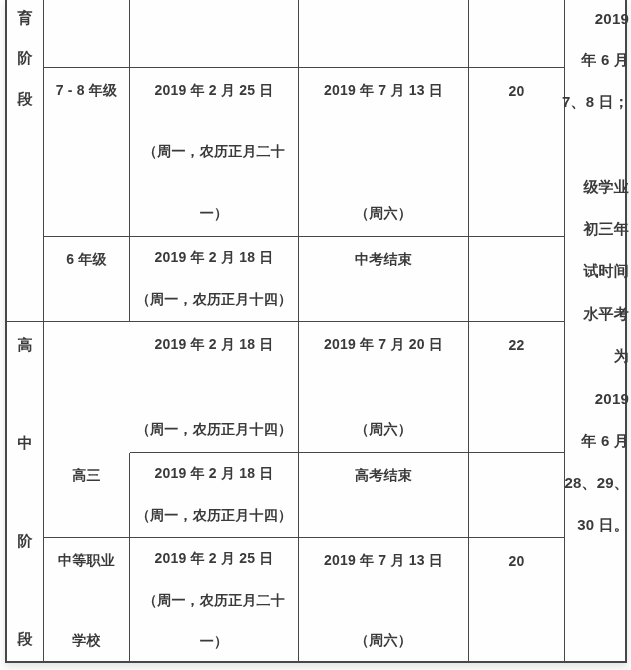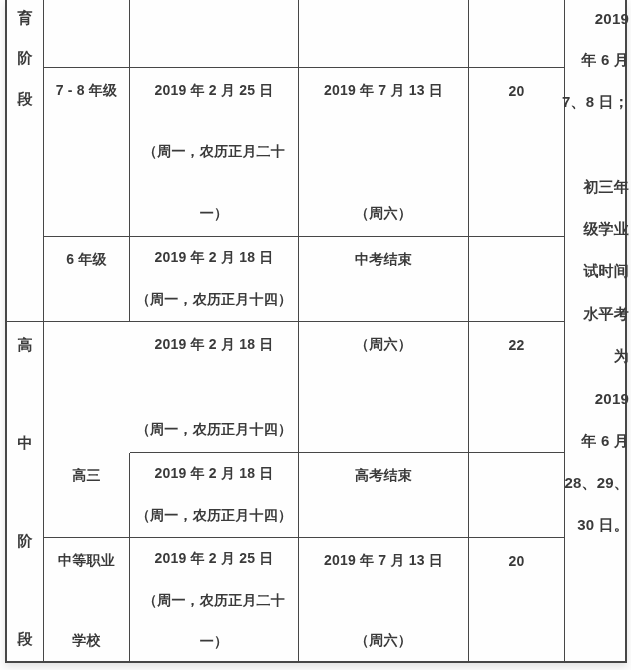--- a/index.html
+++ b/index.html
@@ -91,20 +91,21 @@
     </div>
     <div class="cell" style="left:462px;top:237px;width:96px;height:85px;">
       <div class="line"></div>
     </div>
 
     <div class="cell" style="left:123px;top:322px;width:169px;height:131px;">
       <div class="line">2019 年 2 月 18 日</div>
       <div class="line">（周一，农历正月十四）</div>
     </div>
     <div class="cell" style="left:292px;top:322px;width:170px;height:131px;">
+      <div class="line">2019 年 7 月 20 日</div>
       <div class="line">（周六）</div>
     </div>
     <div class="cell" style="left:462px;top:322px;width:96px;height:131px;">
       <div class="line">22</div>
     </div>
 
     <div class="cell" style="left:37px;top:453px;width:86px;height:85px;">
       <div class="line">高三</div>
     </div>
     <div class="cell" style="left:123px;top:453px;width:169px;height:85px;">
@@ -133,22 +134,22 @@
     </div>
     <div class="cell no-b" style="left:462px;top:538px;width:96px;height:125px;">
       <div class="line">20</div>
     </div>
 
     <div class="cell notes no-b no-r" style="left:558px;top:0;width:64px;height:663px;">
       <div class="nline">2019</div>
       <div class="nline">年 6 月</div>
       <div class="nline">7、8 日；</div>
       <div class="nline"></div>
+      <div class="nline">级学业</div>
       <div class="nline">初三年</div>
-      <div class="nline">级学业</div>
       <div class="nline">试时间</div>
       <div class="nline">水平考</div>
       <div class="nline">为</div>
       <div class="nline">2019</div>
       <div class="nline">年 6 月</div>
       <div class="nline">28、29、</div>
       <div class="nline">30 日。</div>
     </div>
 
   </div>

